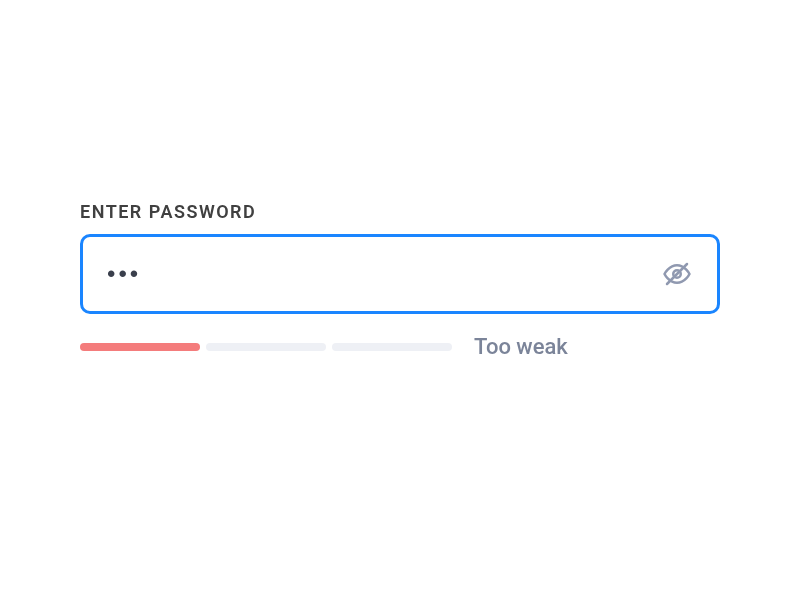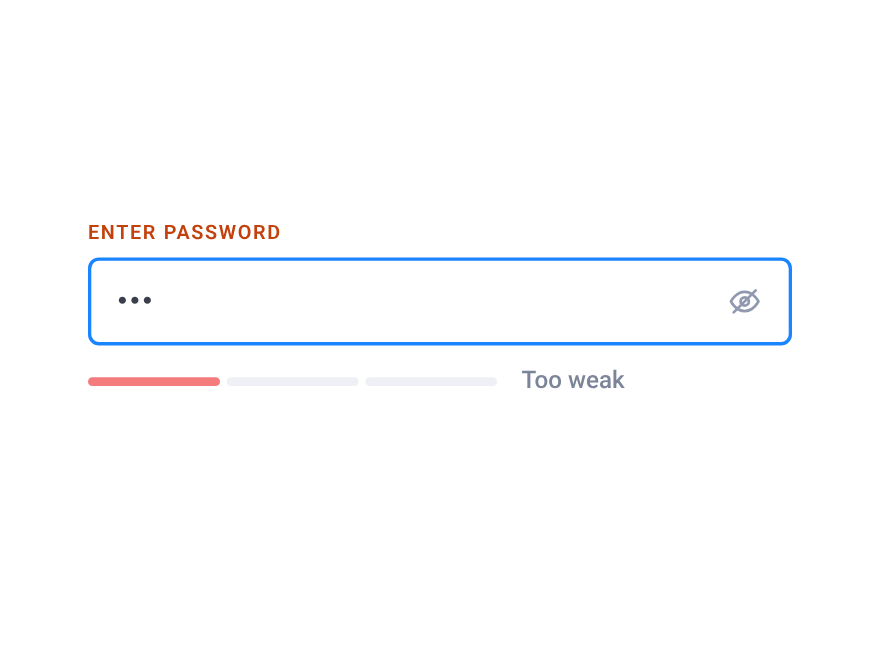--- a/index.html
+++ b/index.html
@@ -17,21 +17,21 @@
       justify-content: center;
     }
     .container {
       width: 640px;
       padding-bottom: 40px;
     }
     .label {
       font-size: 18px;
       font-weight: 600;
       letter-spacing: 1.5px;
-      color: #c2410c;
+      color: #404040;
       margin-bottom: 12px;
     }
     .input-wrapper {
       position: relative;
       width: 100%;
       height: 80px;
       border: 3px solid #1a85ff;
       border-radius: 10px;
       display: flex;
       align-items: center;

